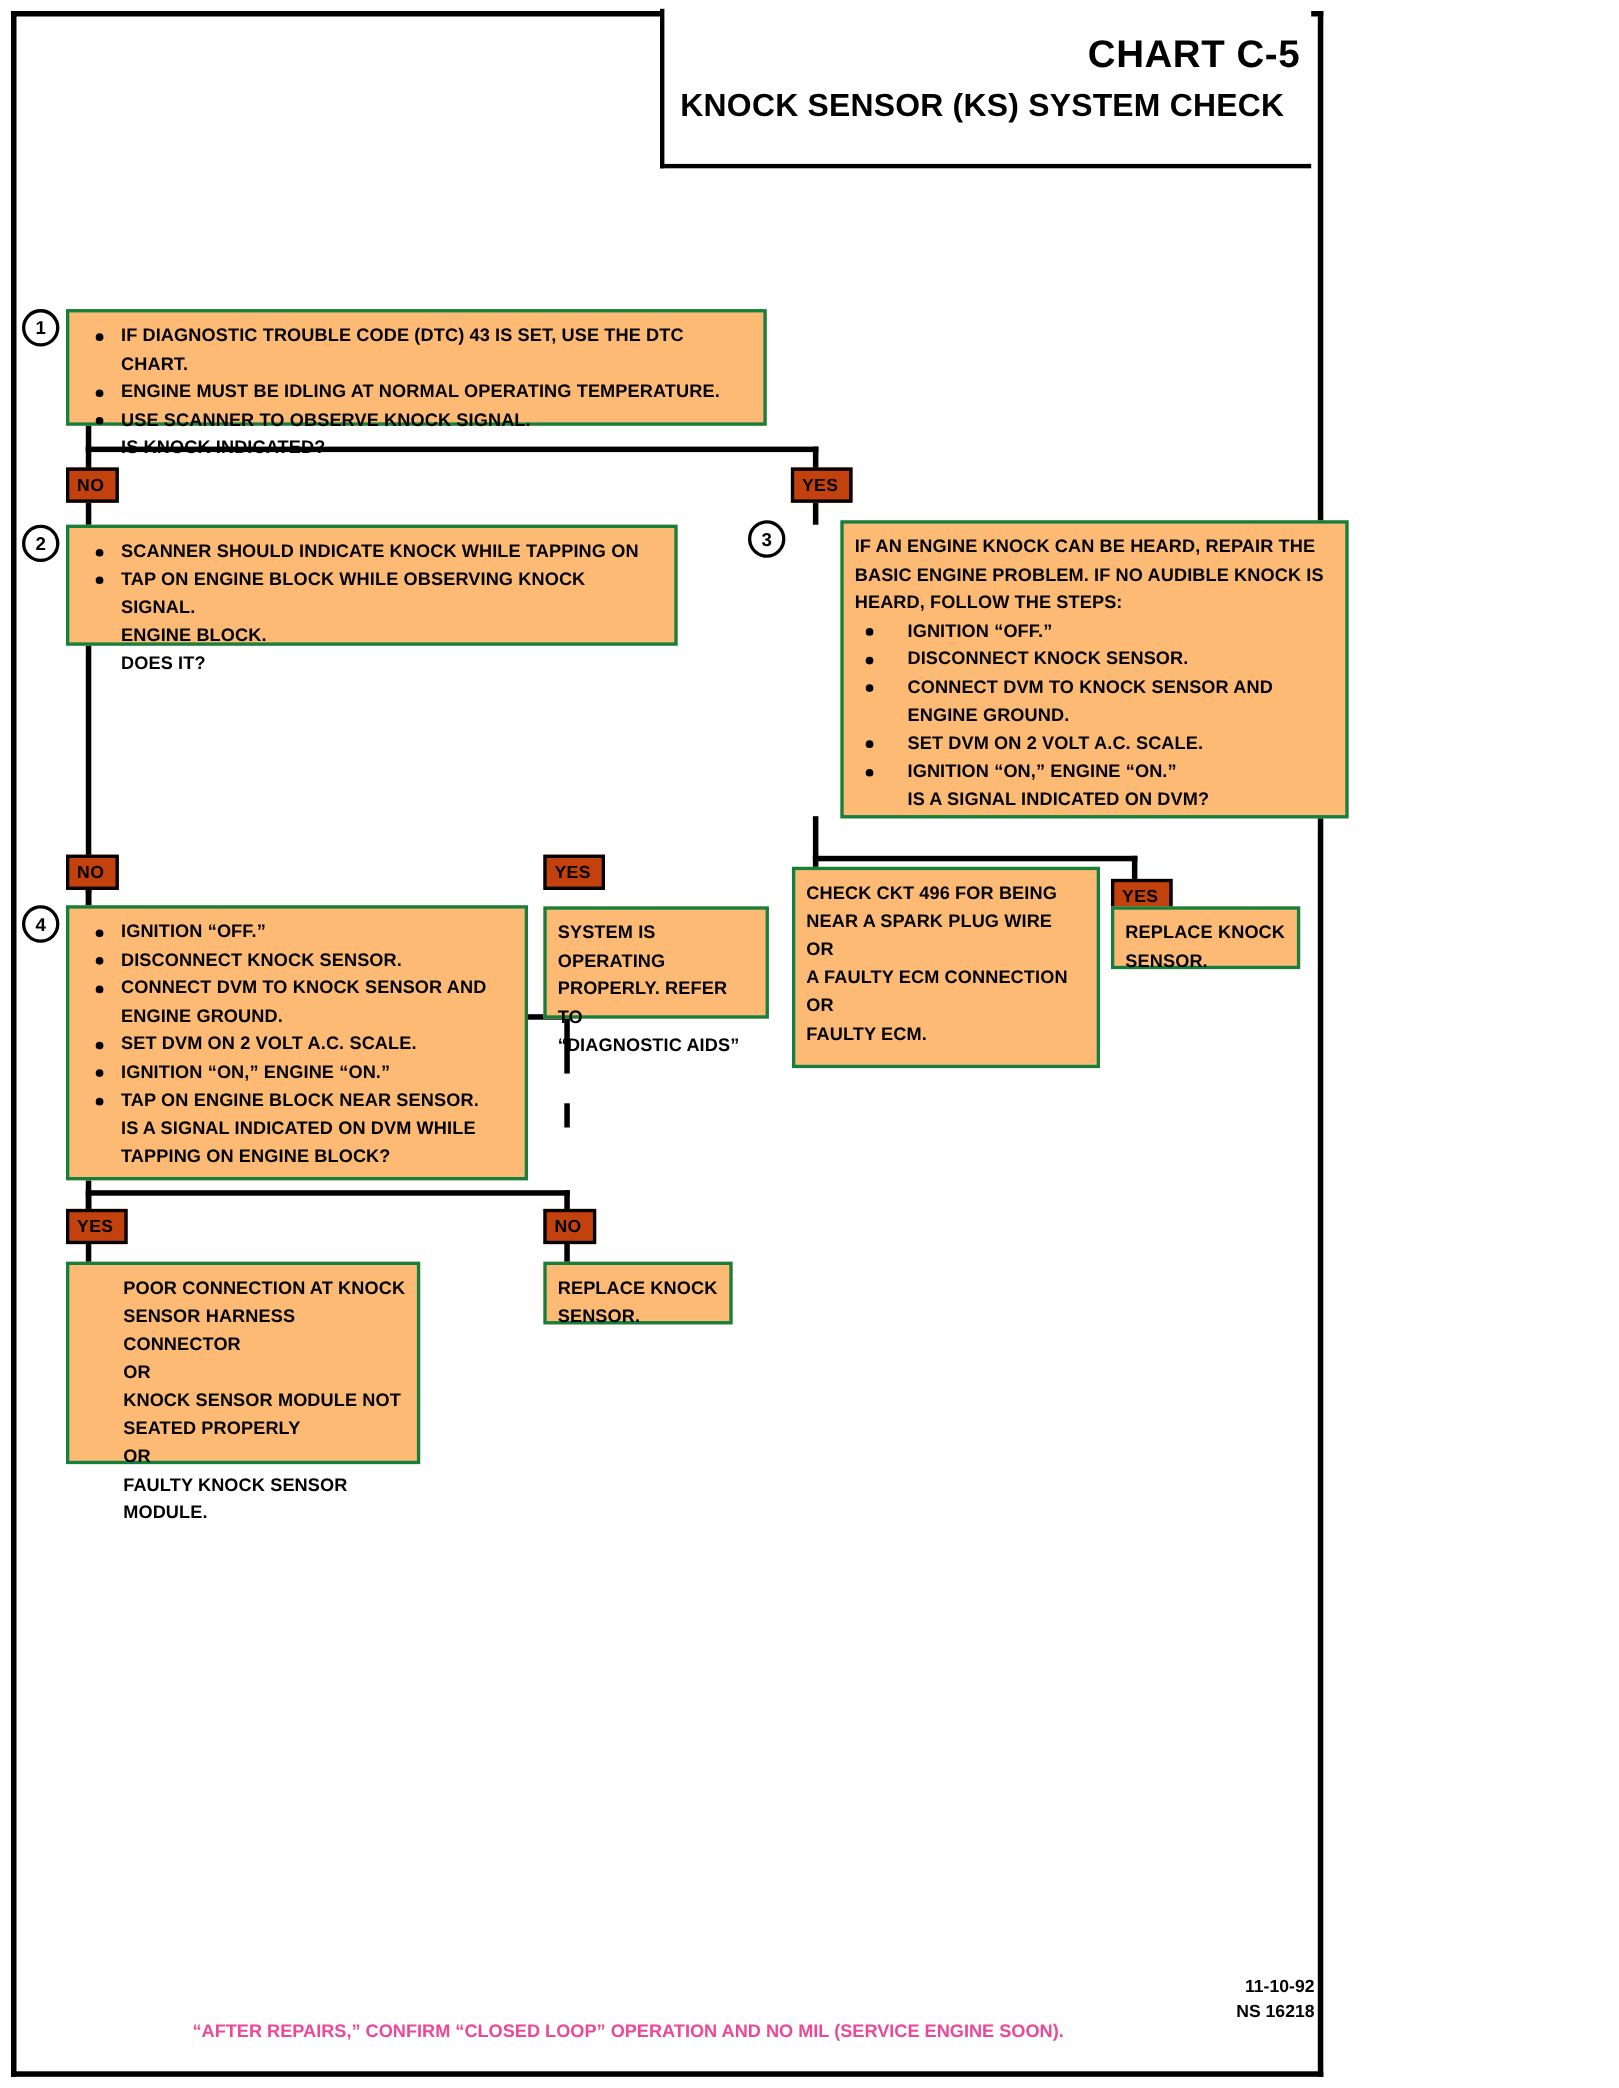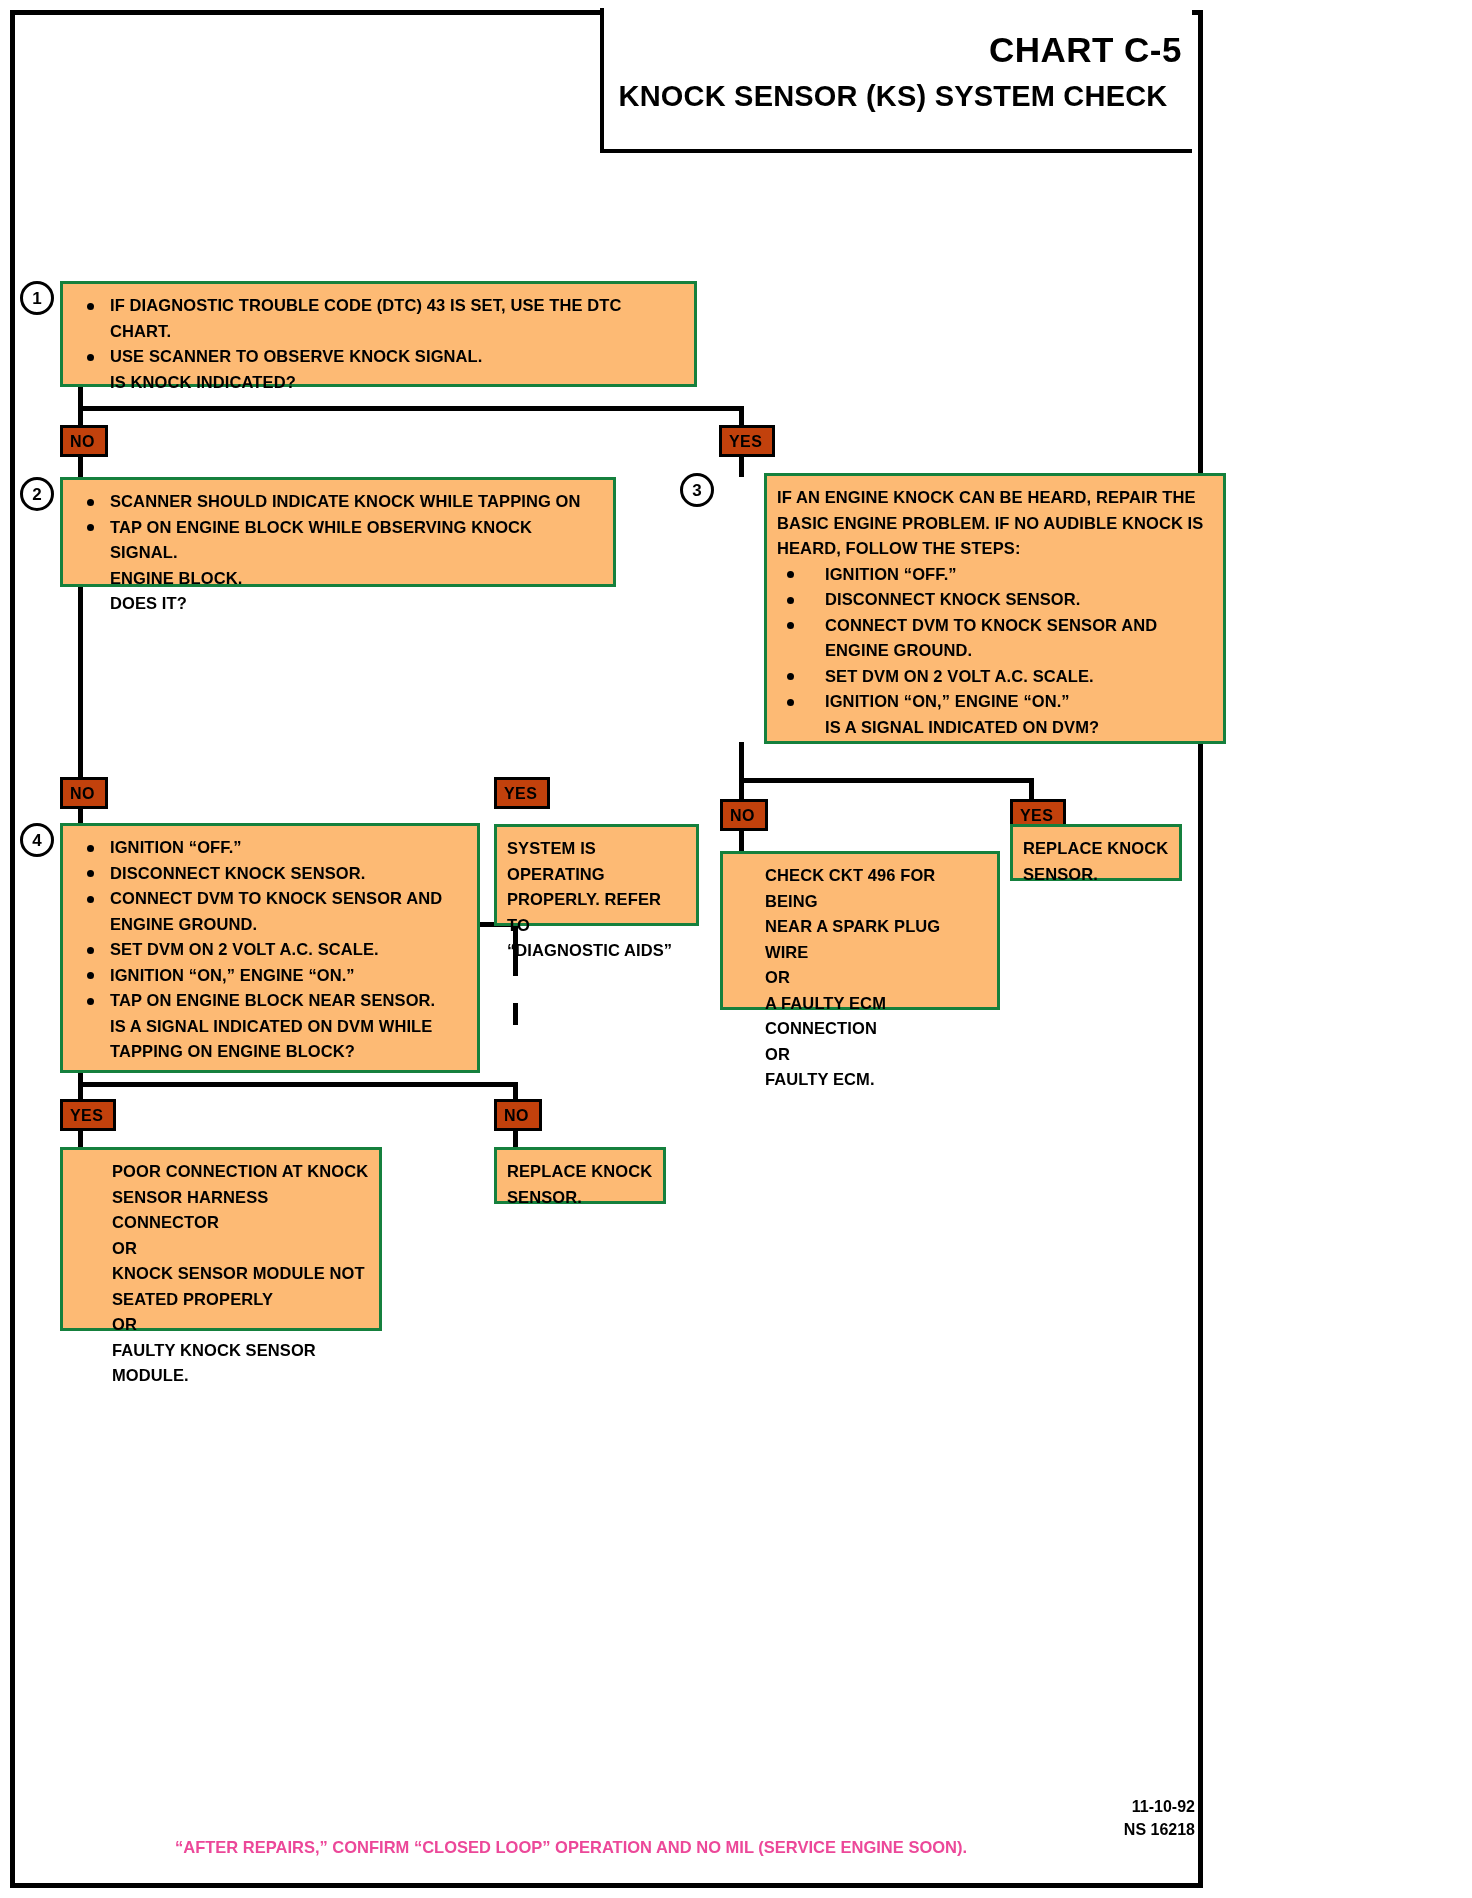--- a/index.html
+++ b/index.html
@@ -95,20 +95,21 @@
   <div class="ln" style="left:78px;top:1082px;width:440px;height:5px;"></div>
   <div class="ln" style="left:78px;top:1082px;width:5px;height:20px;"></div>
   <div class="ln" style="left:513px;top:1082px;width:5px;height:20px;"></div>
   <div class="ln" style="left:78px;top:1130px;width:5px;height:22px;"></div>
   <div class="ln" style="left:513px;top:1130px;width:5px;height:22px;"></div>
 
   <div class="circ" style="left:20px;top:281px;">1</div>
   <div class="fbox" style="left:60px;top:281px;width:637px;height:106px;">
     <div class="pad">
       <div class="li">IF DIAGNOSTIC TROUBLE CODE (DTC) 43 IS SET, USE THE DTC CHART.</div>
+      <div class="li">ENGINE MUST BE IDLING AT NORMAL OPERATING TEMPERATURE.</div>
       <div class="li">USE SCANNER  TO OBSERVE KNOCK SIGNAL.</div>
       <div class="plain">IS KNOCK INDICATED?</div>
     </div>
   </div>
 
   <div class="tag" style="left:60px;top:425px;width:48px;">NO</div>
   <div class="tag" style="left:719px;top:425px;width:56px;">YES</div>
 
   <div class="circ" style="left:20px;top:477px;">2</div>
   <div class="fbox" style="left:60px;top:477px;width:556px;height:110px;">
@@ -161,21 +162,21 @@
   <div class="tag" style="left:494px;top:1099px;width:48px;">NO</div>
 
   <div class="fbox" style="left:494px;top:824px;width:205px;height:102px;">
     <div class="pad" style="padding-left:10px;">
       <div class="noind">SYSTEM IS OPERATING</div>
       <div class="noind">PROPERLY.  REFER TO</div>
       <div class="noind">“DIAGNOSTIC AIDS”</div>
     </div>
   </div>
 
-  <div class="fbox" style="left:720px;top:851px;width:280px;height:159px;padding-left:32px;">
+  <div class="fbox" style="left:720px;top:788px;width:280px;height:183px;">
     <div class="pad" style="padding-left:10px;">
       <div class="noind">CHECK CKT 496 FOR BEING</div>
       <div class="noind">NEAR A SPARK PLUG WIRE</div>
       <div class="noind">OR</div>
       <div class="noind">A FAULTY ECM CONNECTION</div>
       <div class="noind">OR</div>
       <div class="noind">FAULTY ECM.</div>
     </div>
   </div>
 

